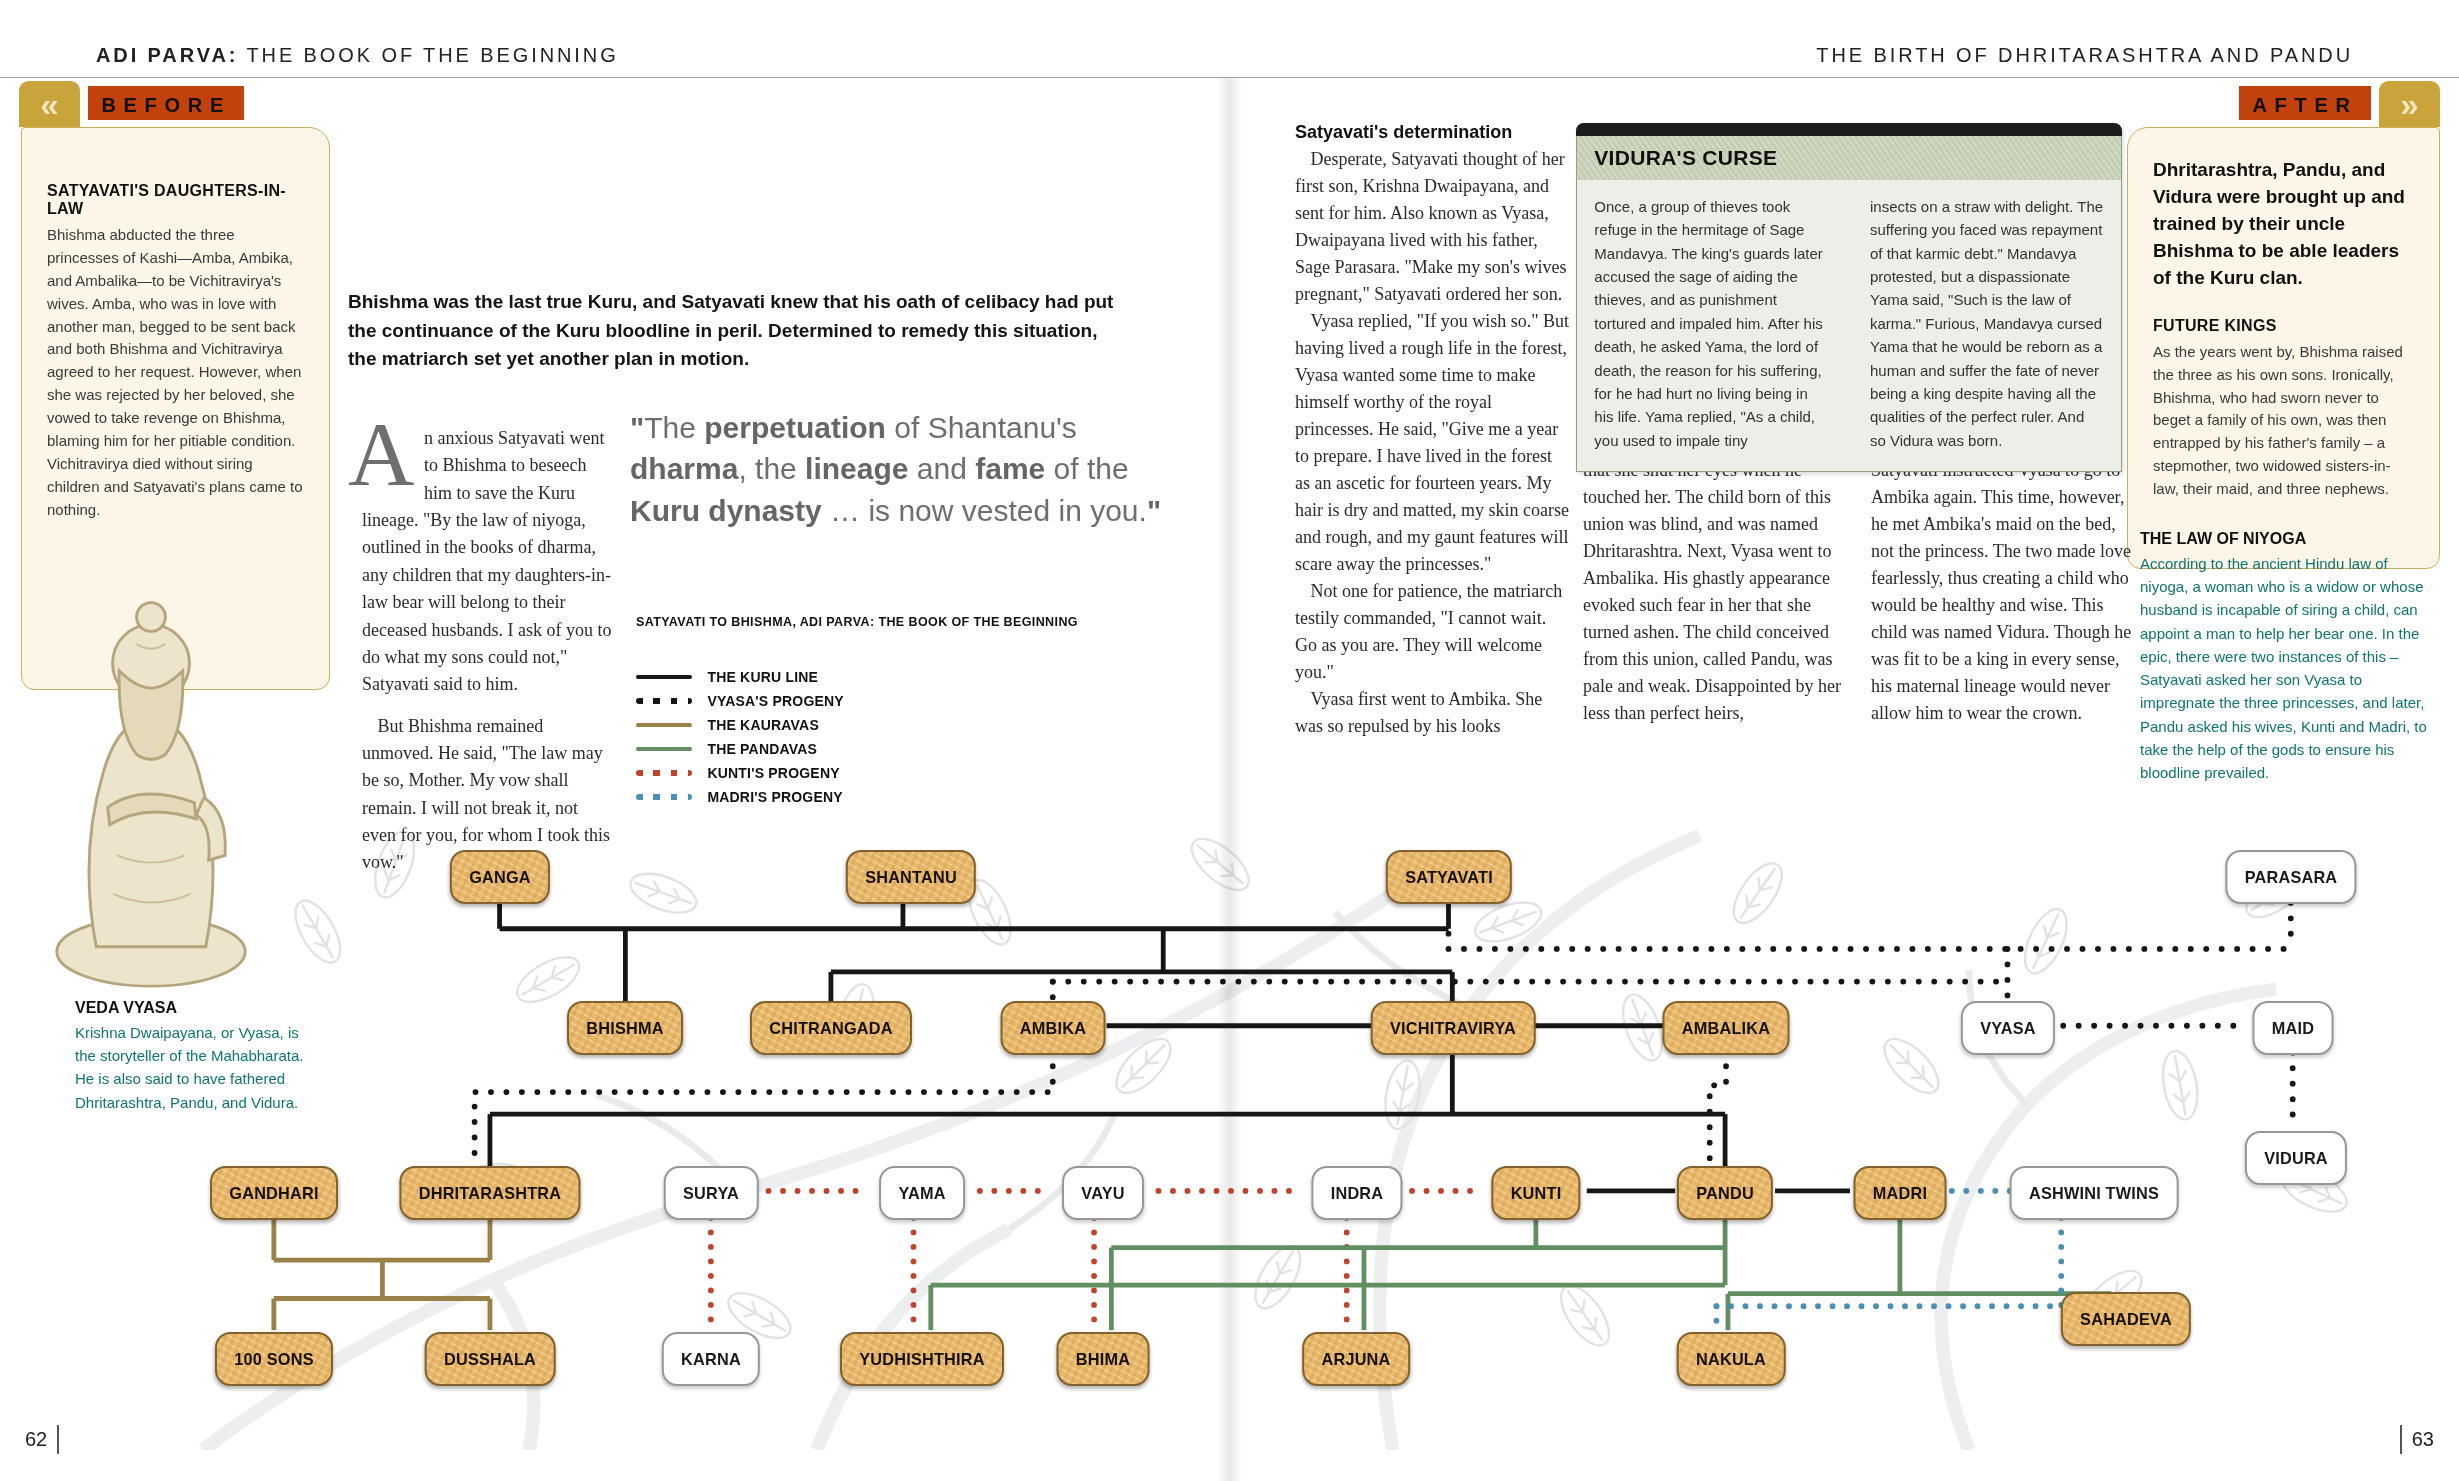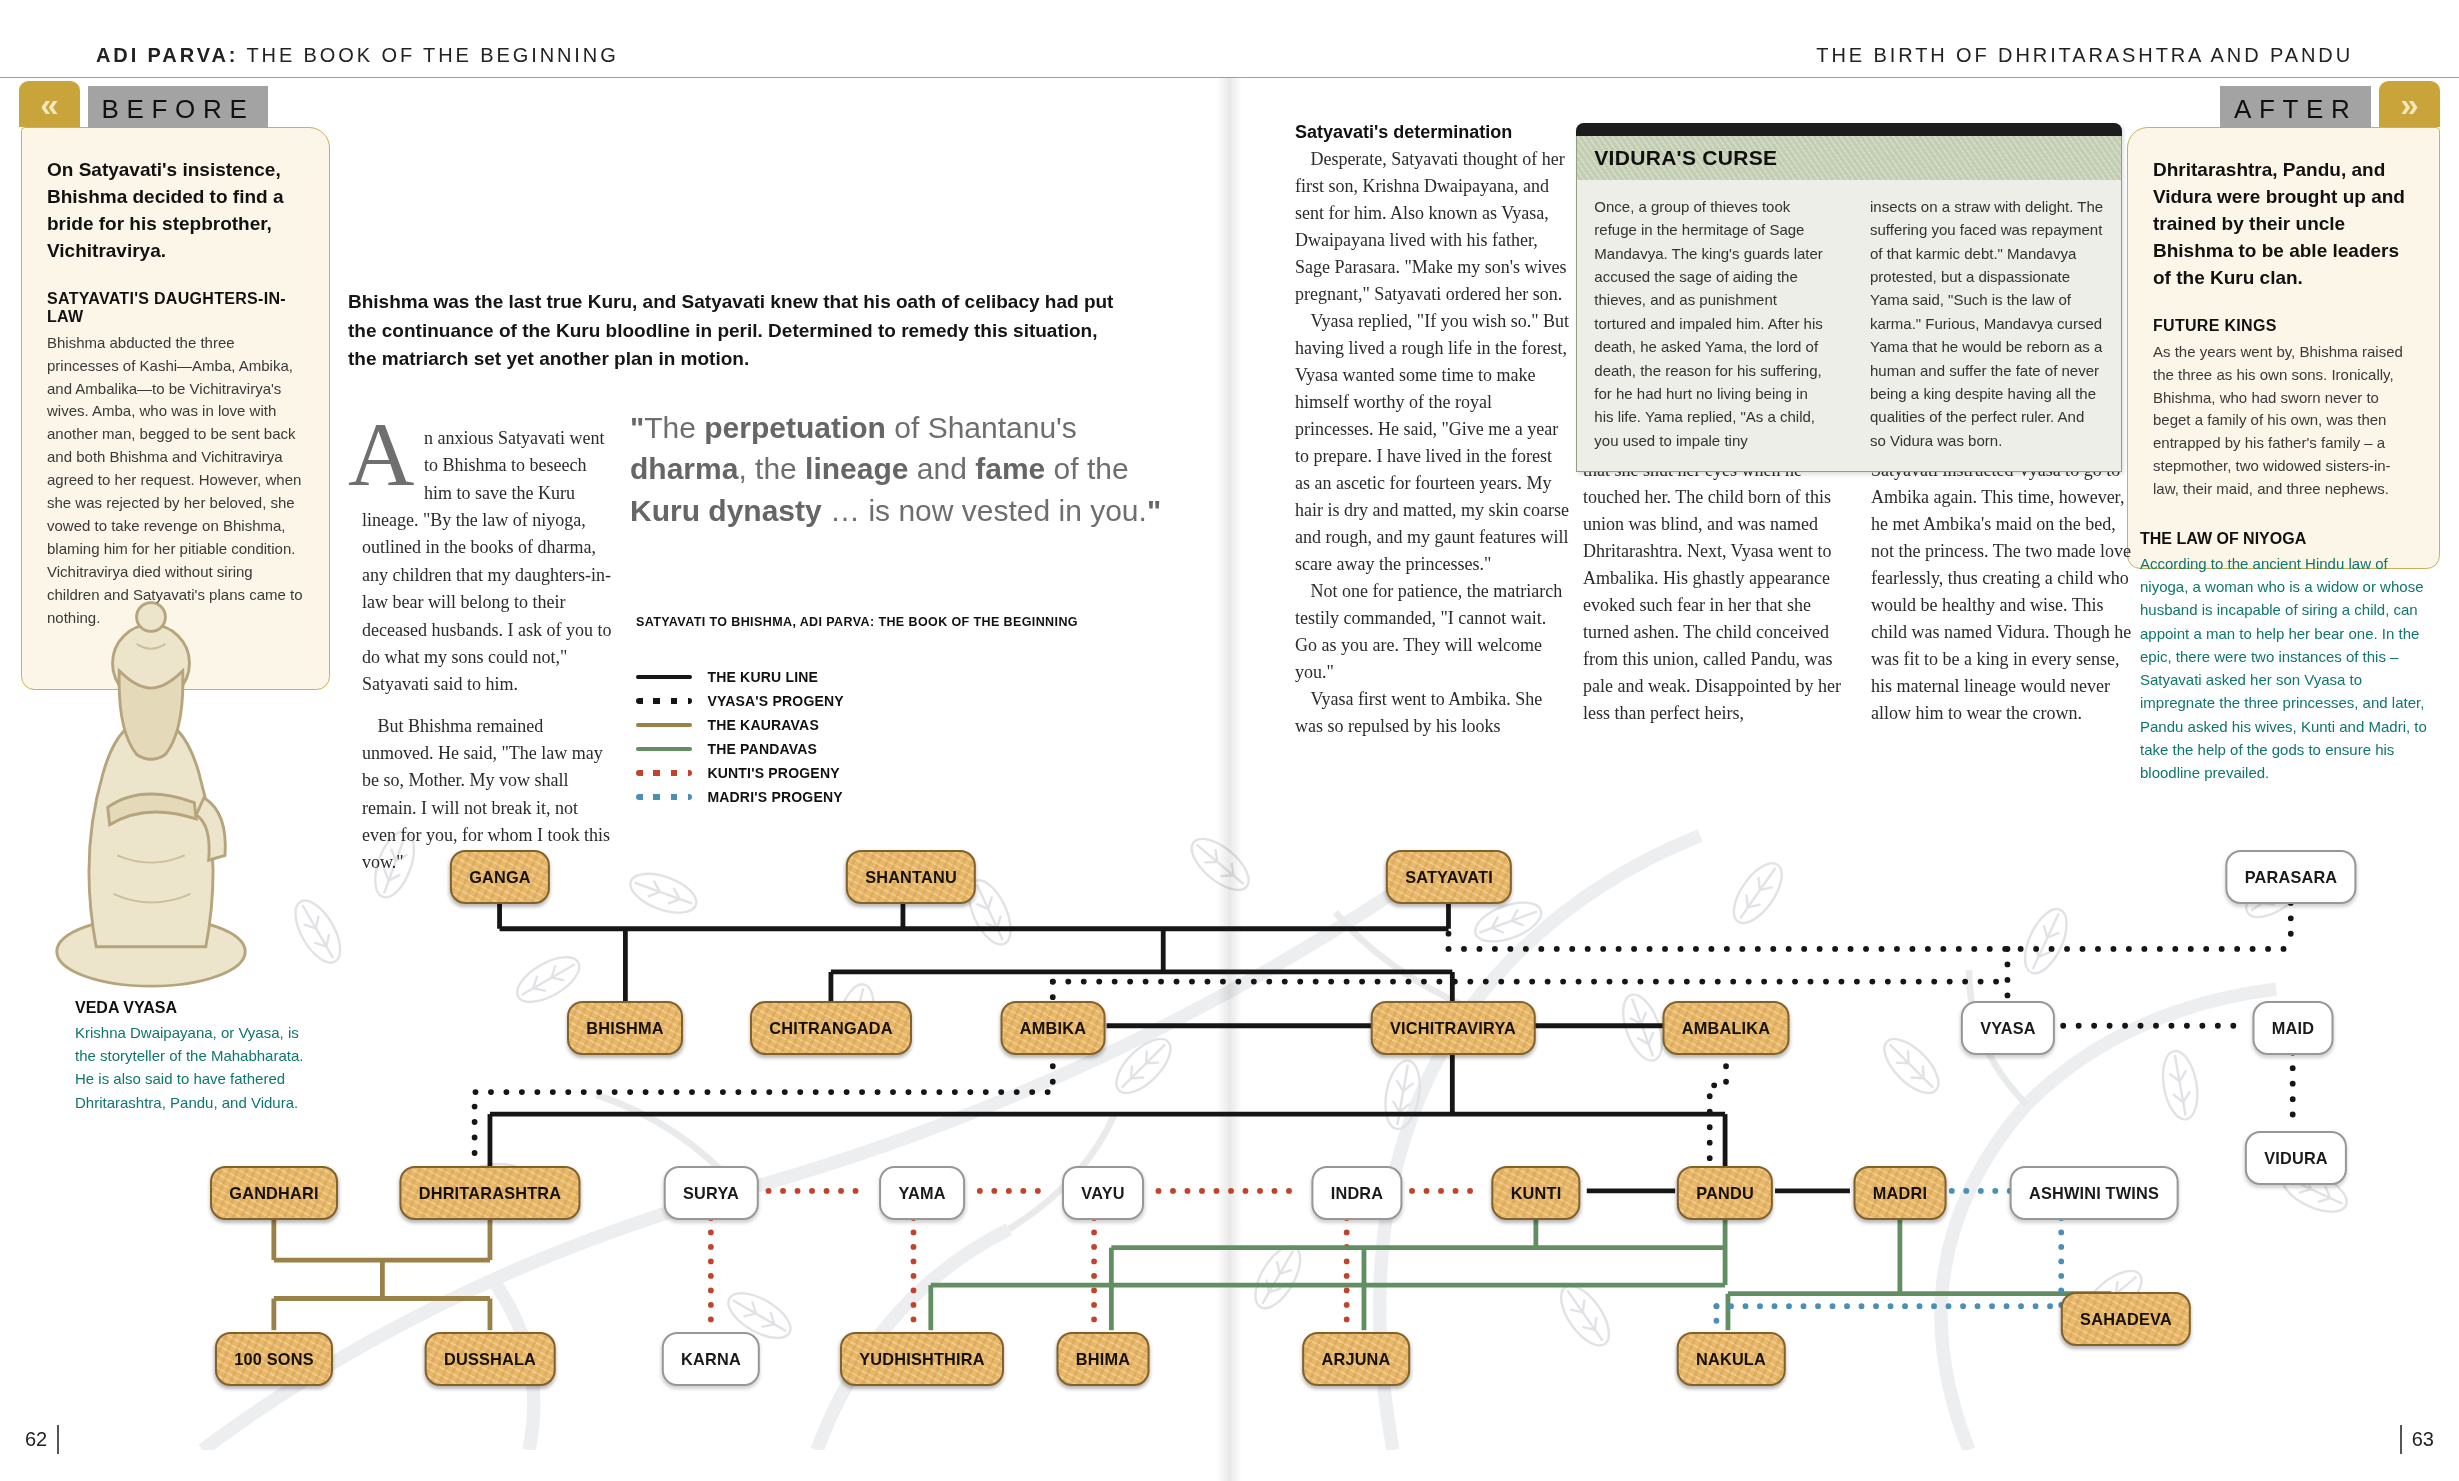--- a/index.html
+++ b/index.html
@@ -18,21 +18,21 @@
   .header-text{font-size:20px;letter-spacing:2.9px;color:#222;white-space:nowrap;}
   .header-text b{font-weight:700;}
   
   .gutter{position:absolute;left:1217px;top:0;width:25px;height:1481px;z-index:2;
           background:linear-gradient(90deg,rgba(0,0,0,0),rgba(0,0,0,.09) 50%,rgba(0,0,0,0));}
   
   .flag-tab{position:absolute;width:61px;height:46px;background:#c9a43b;z-index:7;display:flex;align-items:center;justify-content:center;
             color:#f3e7c0;font-size:33px;font-weight:700;line-height:1;}
   .flag-tab.fl-left{left:19px;top:81px;border-radius:9.6px 9.6px 0 0;}
   .flag-tab.fl-right{right:19px;top:81px;border-radius:9.6px 9.6px 0 0;}
-  .flag-label{position:absolute;z-index:7;font-weight:400;font-size:26px;letter-spacing:7.7px;color:#111;background:#a3a3a3;padding:7.7px 13.4px 3.8px 13.4px;}
+  .flag-label{position:absolute;z-index:7;font-weight:700;font-size:20px;letter-spacing:7.7px;color:#111;background:#c2410c;padding:7.7px 13.4px 3.8px 13.4px;}
   .fl-label-left{left:88px;top:86px;}
   .fl-label-right{right:88px;top:86px;}
   .side-box{position:absolute;background:#fbf6e7;border:1.9px solid #c9b05a;border-radius:3.8px 21px 13.4px 13.4px;z-index:4;padding:29px 25px;box-sizing:border-box;}
   .box-before{left:21px;top:127px;width:309px;height:563px;}
   .box-after{right:19px;top:127px;width:313px;height:442px;border-radius:21px 3.8px 13.4px 13.4px;}
   .side-lead{font-weight:700;font-size:19px;line-height:1.42;color:#111;}
   .side-subhead{font-weight:700;font-size:16px;letter-spacing:0.3px;margin-top:25px;color:#111;}
   .side-body{font-size:15px;line-height:1.53;color:#3a3a3a;margin-top:5.8px;}
   
   .page-title{position:absolute;left:346px;top:123px;font-size:60px;line-height:1.13;letter-spacing:-1px;color:#181818;z-index:4;}
@@ -170,21 +170,20 @@
     <span class="header-text">THE BIRTH OF DHRITARASHTRA AND PANDU</span>
   </div>
 
   <div class="gutter"></div>
 
   <div class="flag-tab fl-left">
       <span>«</span>
     </div>
   <div class="flag-label fl-label-left">BEFORE</div>
   <div class="side-box box-before">
-    <div class="side-lead">On Satyavati's insistence, Bhishma decided to find a bride for his stepbrother, Vichitravirya.</div>
     <div class="side-subhead">SATYAVATI'S DAUGHTERS-IN-LAW</div>
     <div class="side-body">Bhishma abducted the three princesses of Kashi—Amba, Ambika, and Ambalika—to be Vichitravirya's wives. Amba, who was in love with another man, begged to be sent back and both Bhishma and Vichitravirya agreed to her request. However, when she was rejected by her beloved, she vowed to take revenge on Bhishma, blaming him for her pitiable condition. Vichitravirya died without siring children and Satyavati's plans came to nothing.</div>
   </div>
 
   <div class="flag-tab fl-right">
       <span>»</span>
     </div>
   <div class="flag-label fl-label-right">AFTER</div>
   <div class="side-box box-after">
     <div class="side-lead">Dhritarashtra, Pandu, and Vidura were brought up and trained by their uncle Bhishma to be able leaders of the Kuru clan.</div>

